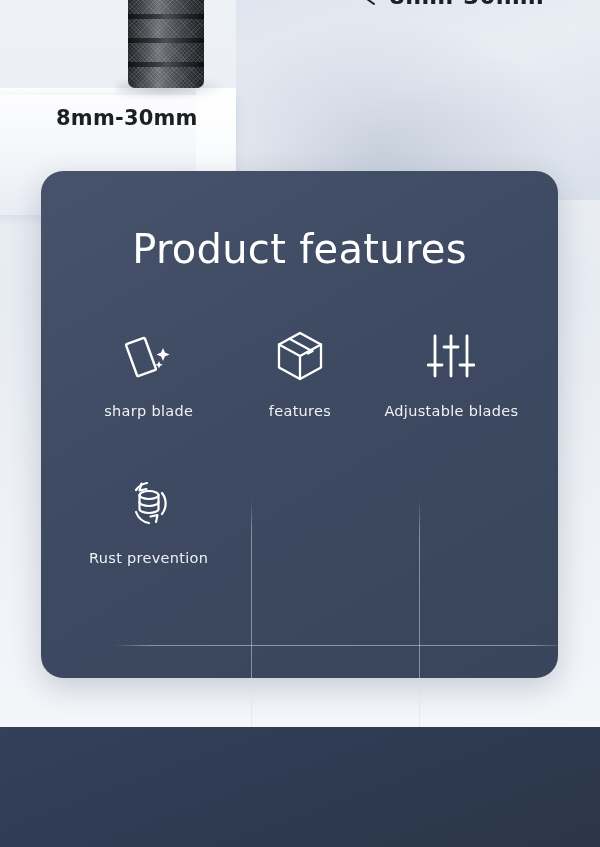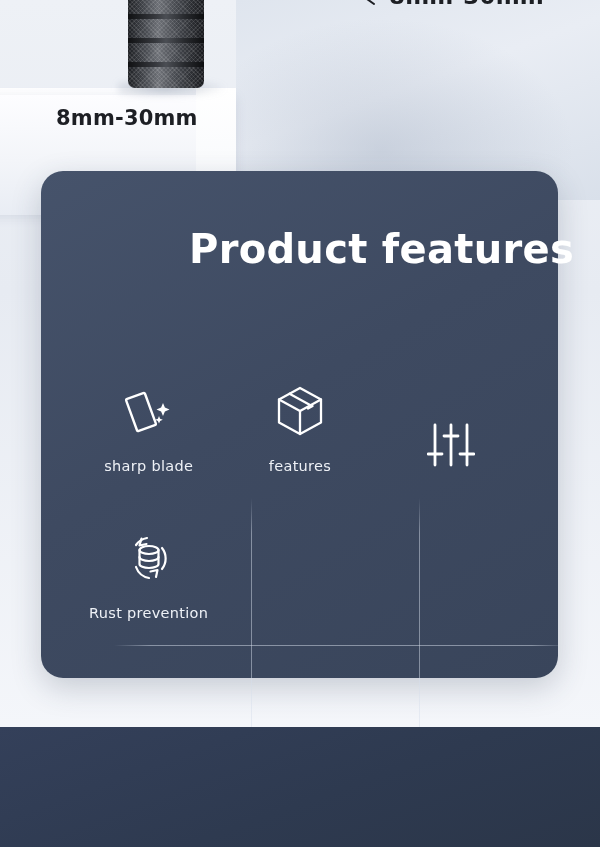--- a/index.html
+++ b/index.html
@@ -76,34 +76,34 @@
   }
 
   
   .features-card{
     position:absolute; left:41px; top:171px; width:517px; height:507px;
     border-radius:22px;
     background:linear-gradient(150deg,#46536b 0%,#3e4a61 45%,#39455b 100%);
     box-shadow:0 10px 30px rgba(45,58,80,.22);
   }
   .features-title{
-    position:absolute; left:16px; top:55px; width:100%;
-    text-align:right; color:#ffffff;
-    font-size:40px; font-weight:700; letter-spacing:.3px;
+    position:absolute; left:0; top:55px; width:100%;
+    text-align:center; color:#ffffff;
+    font-size:40px; font-weight:400; letter-spacing:.3px;
   }
   .grid{
     position:absolute; left:32px; top:156px; width:454px; height:294px;
     display:grid;
     grid-template-columns:1fr 1fr 1fr;
     grid-template-rows:1fr 1fr;
   }
   .cell{
     position:relative;
     display:flex; flex-direction:column;
-    align-items:center; justify-content:flex-end;
+    align-items:center; justify-content:flex-start;
     gap:18px;
   }
   .cell .ico{
     width:58px; height:58px;
     display:flex; align-items:center; justify-content:center;
   }
   .cell .ico svg{ display:block; }
   .cell .lbl{
     color:#eef1f6; font-size:14.5px; font-weight:500;
     letter-spacing:.3px; white-space:nowrap;
@@ -192,20 +192,21 @@
       <span class="ico">
         <svg width="48" height="48" viewBox="0 0 48 48" fill="none" stroke="#ffffff" stroke-width="2.8" stroke-linecap="round">
           <path d="M8 4 V44"></path>
           <path d="M24 4 V44"></path>
           <path d="M40 4 V44"></path>
           <path d="M1 33 H15"></path>
           <path d="M17 15 H31"></path>
           <path d="M33 33 H47"></path>
         </svg>
       </span>
+      <span class="lbl">Adjustable blades</span>
     </div>
 
     <div class="cell">
       <span class="ico">
         <svg width="52" height="50" viewBox="0 0 52 50" fill="none" stroke="#ffffff" stroke-width="2.2" stroke-linecap="round" stroke-linejoin="round">
           <path d="M13 12 A17 17 0 0 1 24 5"></path>
           <path d="M39 15 A17 17 0 0 1 39 36"></path>
           <path d="M13 34 A17 17 0 0 0 26 45"></path>
           <path d="M18.5 5.5 L16.5 12.5 L23.5 11"></path>
           <path d="M33 44 L34.5 37 L27.5 38.5"></path>

